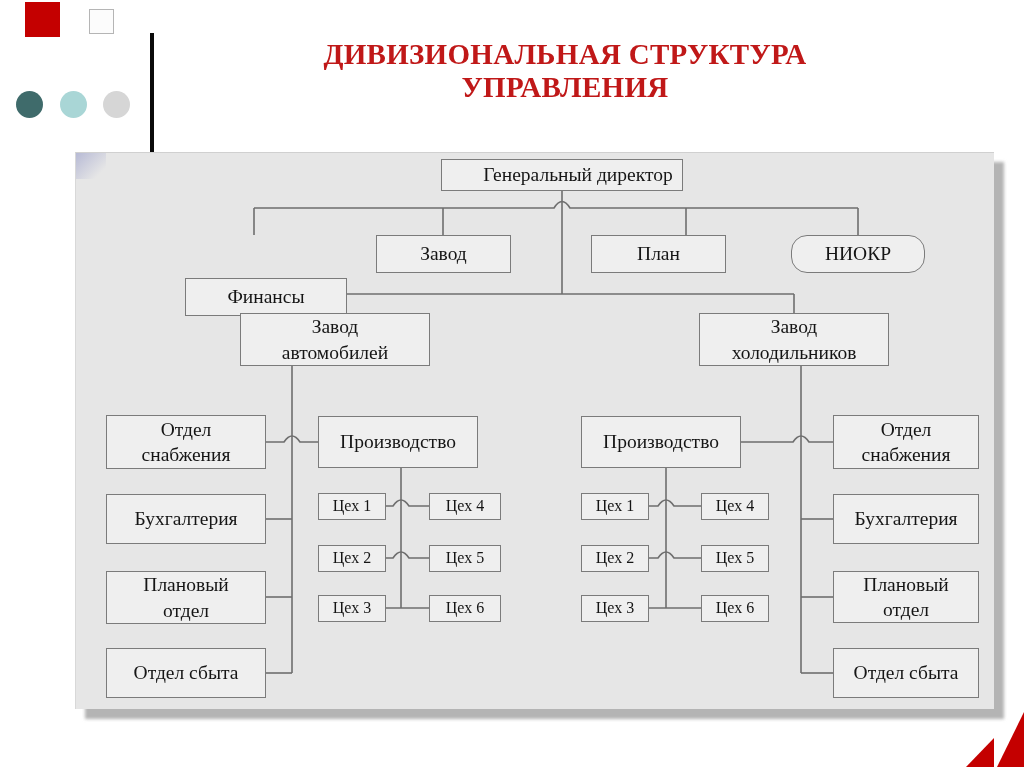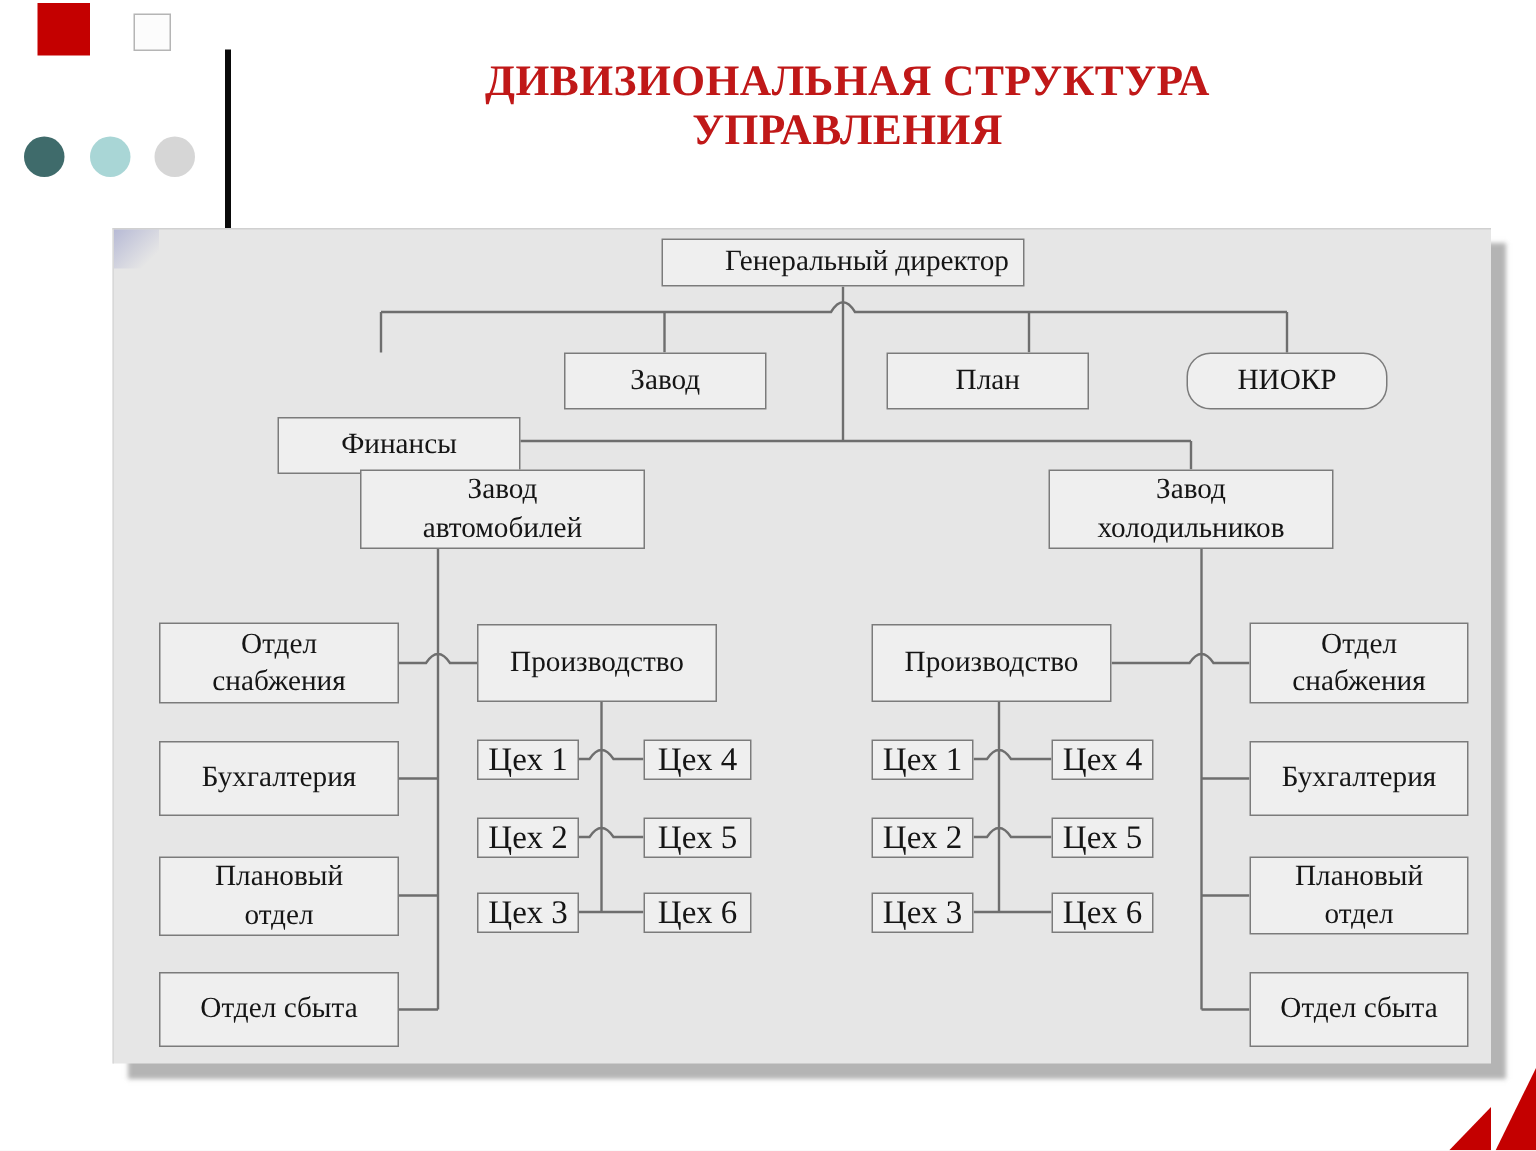--- a/index.html
+++ b/index.html
@@ -29,21 +29,21 @@
   .corner-grad{position:absolute;left:0;top:0;width:30px;height:26px;
     background:linear-gradient(135deg,#b7bad5 0%,rgba(230,230,230,0) 80%);}
   .connectors{position:absolute;left:0;top:0;width:918px;height:556px;}
   .connectors path{stroke:#6e6e6e;stroke-width:1.6;fill:none;}
   
   .obox{
     position:absolute;display:flex;align-items:center;justify-content:center;
     text-align:center;background:#efefef;border:1.5px solid #7b7b7b;box-sizing:border-box;
     color:#151515;font-size:19.5px;line-height:1.3;white-space:pre-line;
   }
-  .obox.sm{font-size:22px;}
+  .obox.sm{font-size:16px;}
   
   .corner-tris{position:absolute;right:0;bottom:0;}
 </style>
 </head>
 <body>
 
 <div class="slide">
 
   <div class="deco-red" style="background-color: rgb(196, 0, 0);"></div>
   <div class="deco-white" style="background-color: rgb(252, 252, 252);"></div>

